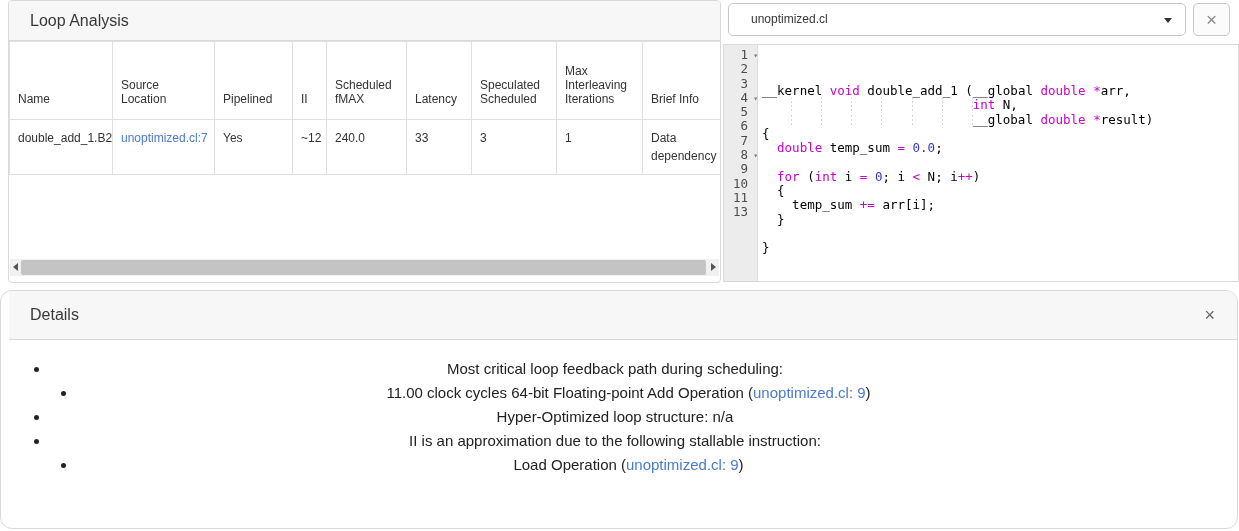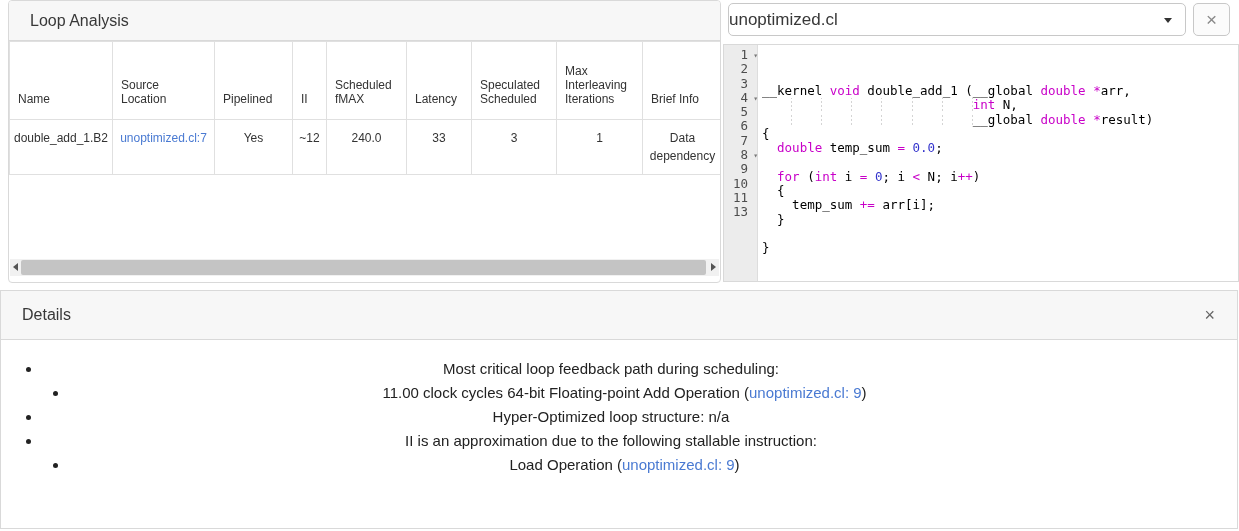--- a/index.html
+++ b/index.html
@@ -14,39 +14,39 @@
   #stage{position:relative; width:1239px; height:531px; background:#fff; overflow:hidden;}
 
   
   .loop-panel{position:absolute; left:8px; top:0; width:713px; height:283px;
     border:1px solid var(--border); border-radius:4px; background:#fff; overflow:hidden;}
   .panel-header{height:40px; line-height:39px; background:var(--header_bg);
     border-bottom:1px solid var(--border); padding-left:21px; font-size:16px; color:#383838;}
   table.lt{border-collapse:collapse; width:711px; table-layout:fixed; font-size:12px; color:var(--text);}
   table.lt th, table.lt td{border:1px solid #e0e0e0; overflow:hidden;}
   table.lt th{font-weight:normal; vertical-align:bottom; text-align:left; padding:8px 8px 13px 8px; height:78px;}
-  table.lt td{vertical-align:top; padding:9px 0; height:46px; line-height:18px;text-align:center;}
+  table.lt td{vertical-align:top; padding:9px 8px; height:46px; line-height:18px;}
   table.lt th:nth-child(1){width:103px;} table.lt th:nth-child(2){width:102px;}
   table.lt th:nth-child(3){width:78px;}  table.lt th:nth-child(4){width:34px;}
   table.lt th:nth-child(5){width:80px;}  table.lt th:nth-child(6){width:65px;}
   table.lt th:nth-child(7){width:85px;}  table.lt th:nth-child(8){width:86px;}
   table.lt th:nth-child(9){width:80px;}
   a.src-link{color:var(--link); text-decoration:none; cursor:pointer;}
 
   
   .hscroll{position:absolute; left:1px; right:1px; bottom:6px; height:17px; background:var(--sb_track);}
   .hscroll .thumb{position:absolute; left:11px; right:13px; top:1px; bottom:1px; background:#c4c4c4; border-radius:2px;}
   .arr{position:absolute; width:0; height:0;}
   .arr-left{left:3px; top:4px; border-top:4px solid transparent; border-bottom:4px solid transparent; border-right:5px solid var(--sb_arrow);}
   .arr-right{right:3px; top:4px; border-top:4px solid transparent; border-bottom:4px solid transparent; border-left:5px solid var(--sb_arrow);}
 
   
   .file-select{position:absolute; left:728px; top:3px; width:458px; height:33px;
     border:1px solid var(--input_border); border-radius:5px; background:#fff;
-    font-size:17px; color:#383838; line-height:31px; padding-left:0; cursor:pointer;}
+    font-size:12px; color:#383838; line-height:31px; padding-left:22px; cursor:pointer;}
   .file-select .caret{position:absolute; right:13px; top:14px; width:0; height:0;
     border-left:4px solid transparent; border-right:4px solid transparent; border-top:5px solid #333;}
   .code-close{position:absolute; left:1193px; top:3px; width:37px; height:33px;
     border:1px solid var(--input_border); border-radius:5px; background:#fbfbfb;
     font-size:19px; color:#8a8a8a; text-align:center; line-height:31px; cursor:pointer;}
 
   
   .code-panel{position:absolute; left:723px; top:44px; width:516px; height:238px;
     border:1px solid var(--border); background:#fff; overflow:hidden;
     font-family:"DejaVu Sans Mono","Liberation Mono",monospace; font-size:12.5px; line-height:14.3px;}
@@ -59,21 +59,21 @@
   .cl .c{flex:1 1 auto; padding-left:4px; color:#000;margin-top:36px;}
   .cl.hl .c{background:var(--line_highlight);}
   .tok-k{color:var(--keyword);} .tok-o{color:var(--keyword);} .tok-n{color:var(--number);}
   .tok-g{display:inline-block; white-space:pre;
     background-image:
       repeating-linear-gradient(0deg,#fff 0 2px, rgba(255,255,255,0) 2px 4px),
       repeating-linear-gradient(90deg, rgba(0,0,0,0) 0 calc(4ch - 1px), #d4d4d4 calc(4ch - 1px) 4ch);}
 
   
   .details-panel{position:absolute; left:0; top:290px; width:1238px; height:239px;
-    border:1px solid var(--border); border-radius:0; background:#fff; overflow:hidden;}
+    border:1px solid var(--border); border-radius:12px; background:#fff; overflow:hidden;padding-left:8px;}
   .details-panel .panel-header{height:49px; line-height:48px; position:relative;}
   .details-close{position:absolute; right:22px; top:0; height:49px; line-height:48px;
     font-size:18px; color:#666; cursor:pointer;}
   .details-content{position:relative; padding:17px 60px 0 22px; font-size:15px; line-height:24px; color:#222;}
   .details-heading{font-weight:bold; margin-bottom:13px;}
   ul.b1{list-style:disc; margin-left:19px;}
   ul.b1 ul{list-style:disc; margin-left:24px;}
   ul.b1 li{padding-left:3px;text-align:center;}
 </style>
 </head>

